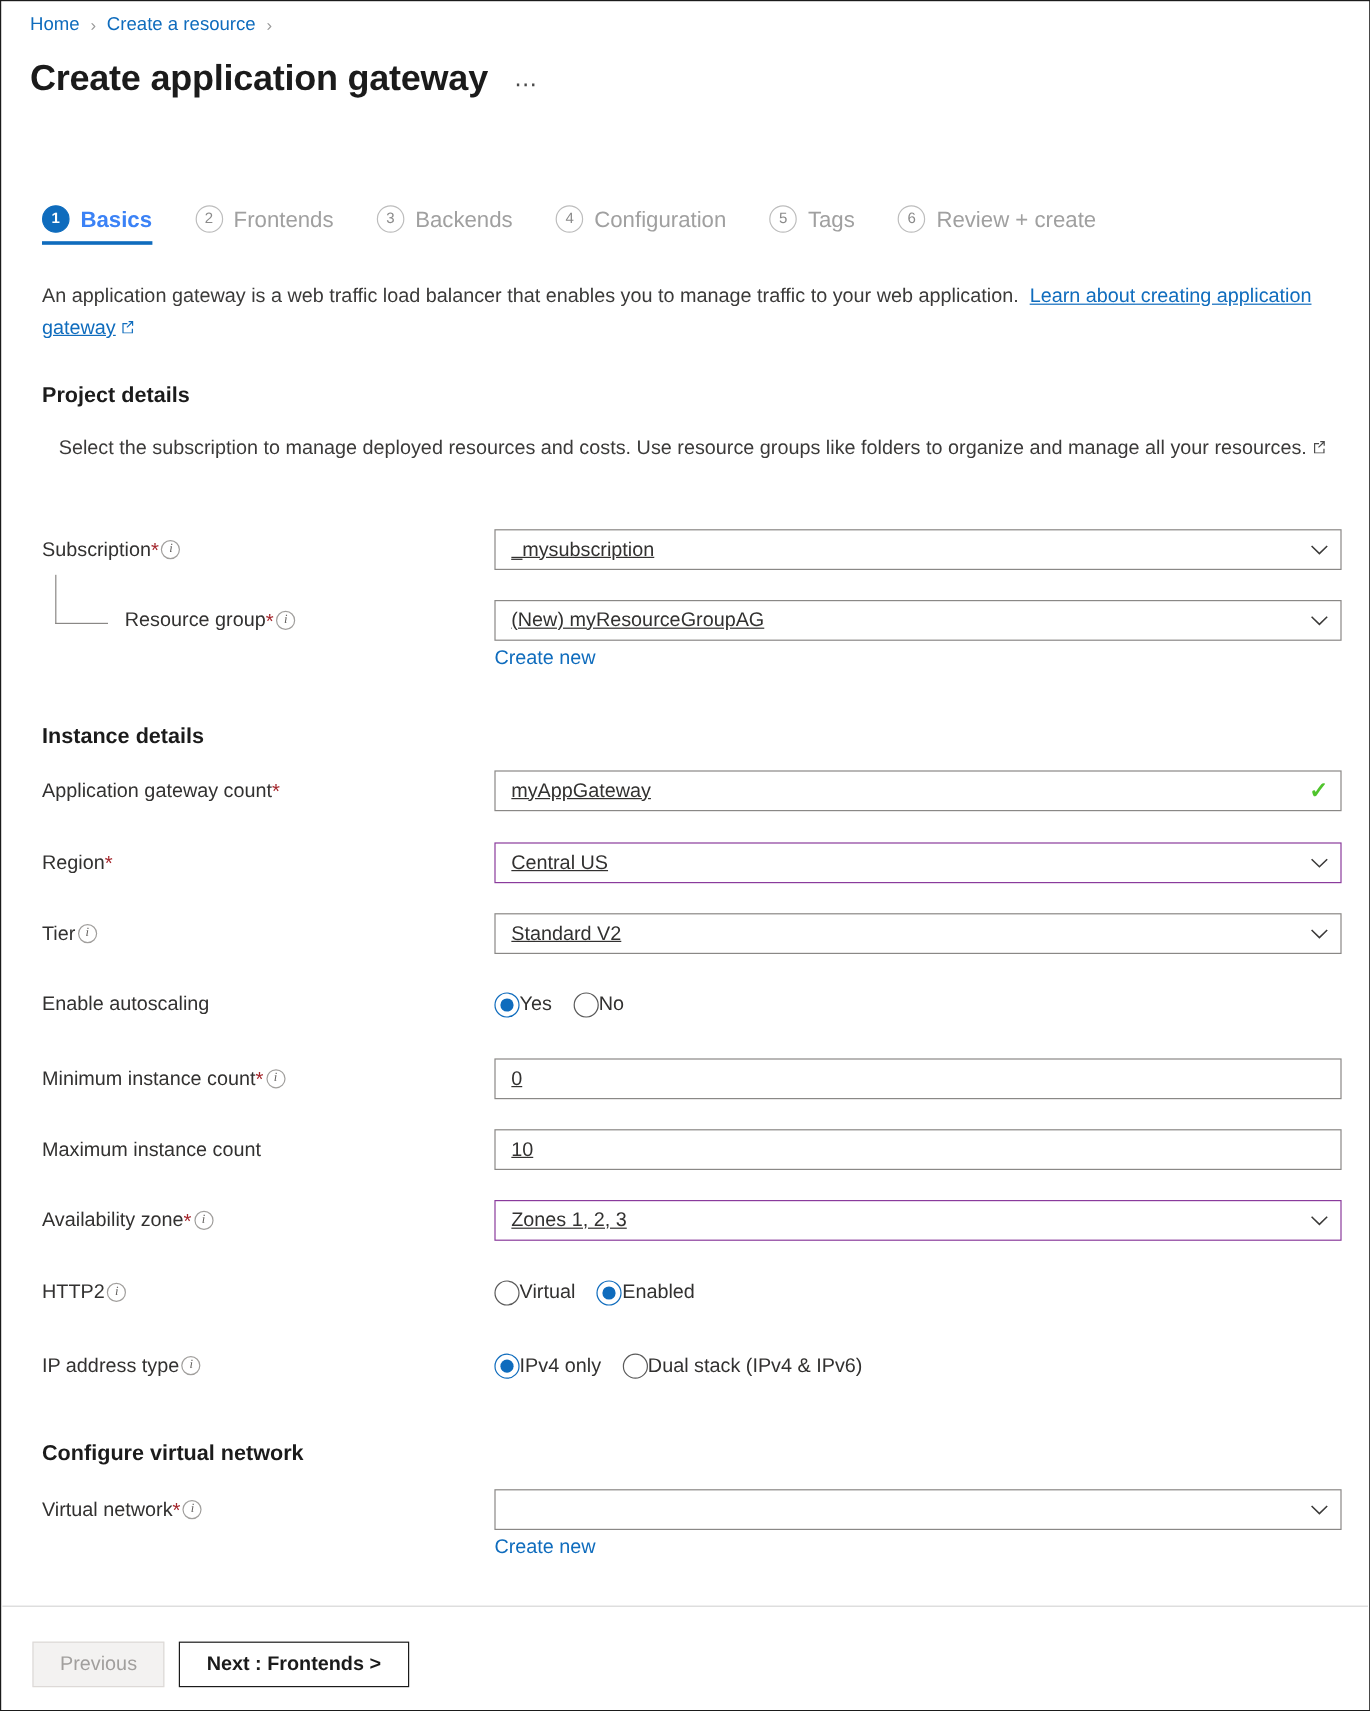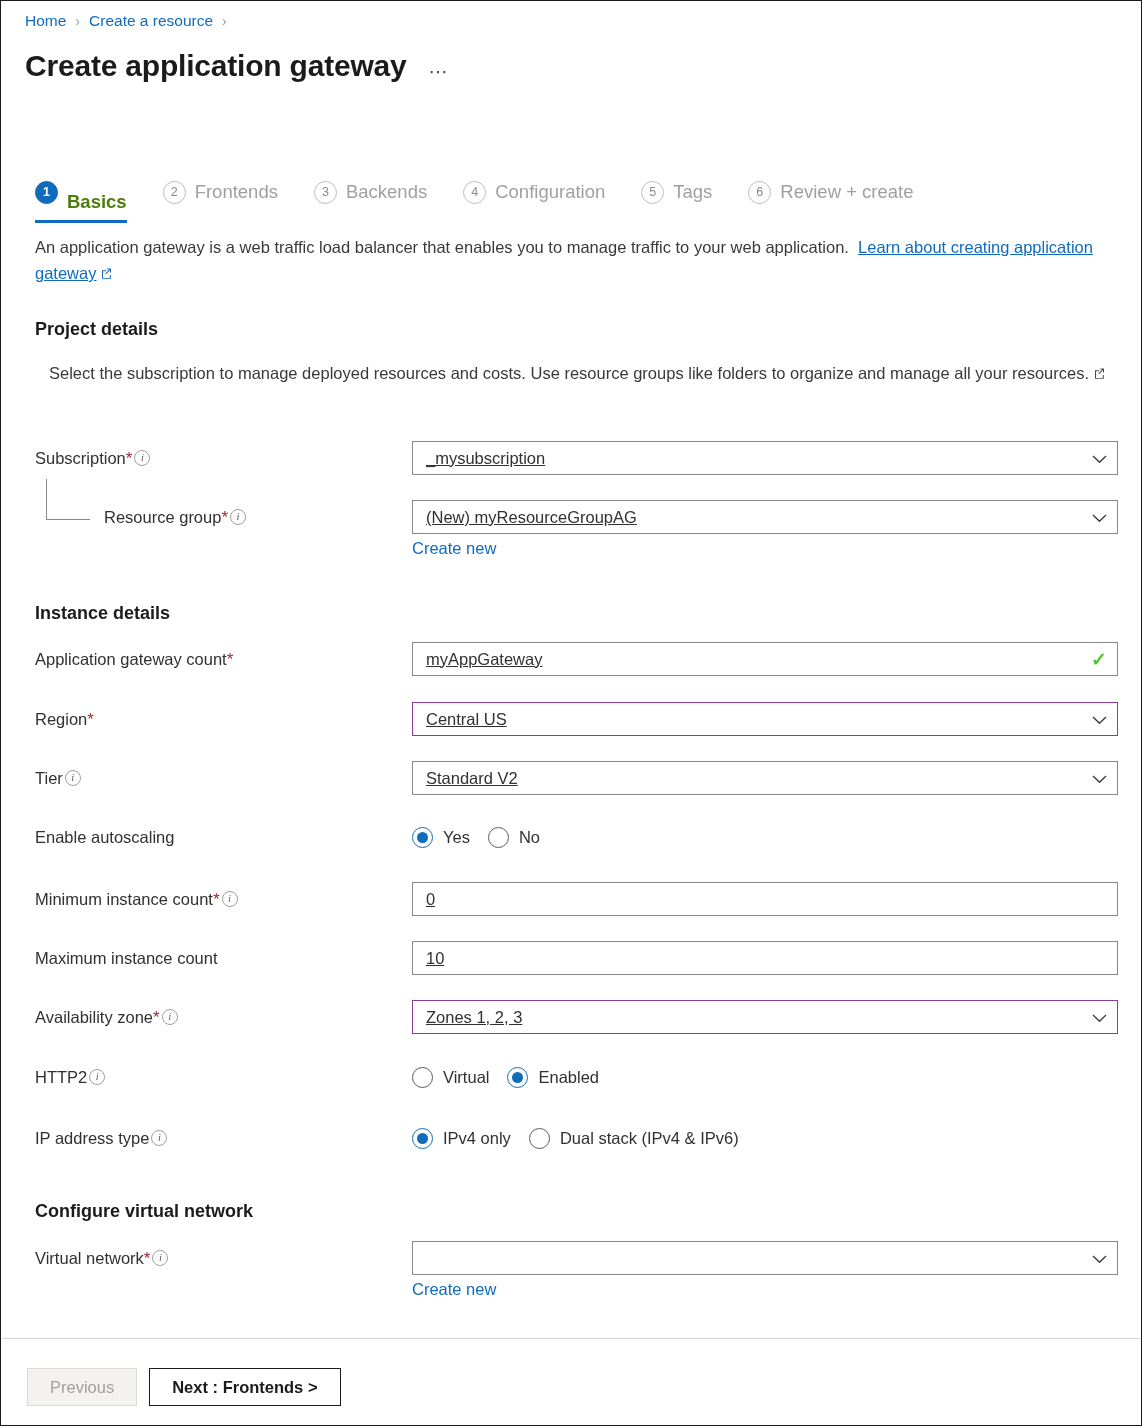--- a/index.html
+++ b/index.html
@@ -57,21 +57,21 @@
     width: 23px; height: 23px; border-radius: 50%;
     display: flex; align-items: center; justify-content: center;
     font-size: 12.5px; line-height: 1;
     border: 1px solid #bdbdbd; color: #8a8a8a; background: #fff;
     flex: none;
   }
   .tab-label { font-size: 18.5px; color: #a0a0a0; white-space: nowrap; }
   .tab.active .tab-num {
     background: #0f6cbd; border-color: #0f6cbd; color: #fff; font-weight: 600;
   }
-  .tab.active .tab-label { color: #4d7c0f; font-weight: 700; margin-top: 20px; }
+  .tab.active .tab-label { color: #3b82f6; font-weight: 700; }
   .tab.active::after {
     content: ""; position: absolute; left: 0; right: 0; bottom: 0;
     height: 3px; background: #0f6cbd;
   }
 
   
   .description {
     position: absolute; left: 34px; top: 233px; width: 1082px;
     font-size: 16.5px; line-height: 26px; color: #3b3a39;
   }
@@ -122,21 +122,21 @@
   .createnew {
     position: absolute; left: 411px;
     font-size: 16.5px; color: #0f6cbd; cursor: pointer;
   }
 
   
   .radio-group {
     position: absolute; left: 411px; height: 34px;
     display: flex; align-items: center; gap: 18px;
   }
-  .radio-opt { display: flex; align-items: center; gap: 10px; cursor: pointer; }
+  .radio-opt { display: flex; align-items: center; cursor: pointer; }
   .radio-dot {
     width: 21px; height: 21px; border-radius: 50%;
     border: 1.6px solid #5a5a5a; background: #fff;
     display: flex; align-items: center; justify-content: center; flex: none;
   }
   .radio-opt.sel .radio-dot { border-color: #0f6cbd; border-width: 1.8px; }
   .radio-opt.sel .radio-dot::after {
     content: ""; width: 11px; height: 11px; border-radius: 50%; background: #0f6cbd;
   }
   .radio-lbl { font-size: 16.5px; color: #323130; white-space: nowrap; }

